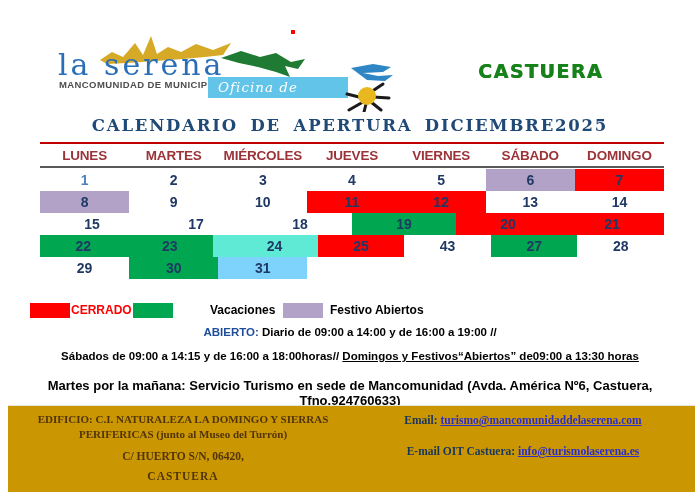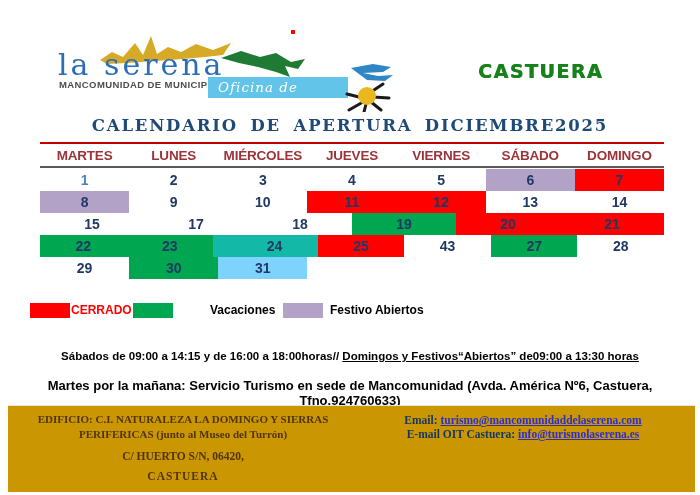--- a/index.html
+++ b/index.html
@@ -57,21 +57,21 @@
   
   #footer{position:absolute;left:8px;top:405px;width:687px;height:90px;background:#CA9703;
           border-top:1px solid #e8e4da;}
   #footer-left{position:absolute;left:25px;top:6px;width:300px;text-align:center;
                font-family:"Liberation Serif",serif;font-weight:bold;color:#513409;}
   .addr1{font-size:11px;line-height:15px;}
   .addr2{font-size:11.5px;margin-top:8px;}
   .addr3{font-size:11.5px;margin-top:8px;letter-spacing:1px;}
   #footer-right{position:absolute;left:350px;top:8px;width:330px;text-align:center;
                 font-family:"Liberation Serif",serif;font-weight:bold;}
-  .mail-line{font-size:11.5px;margin-bottom:2px;color:#17365D;}
+  .mail-line{font-size:11.5px;margin-bottom:19px;color:#17365D;}
   .mail-link{color:#2E2EC8;text-decoration:underline;cursor:pointer;}
   .phone-line{font-size:12.5px;color:#0a0a0a;}
   .phone-number{font-size:17px;text-decoration:underline;letter-spacing:.5px;}
 </style>
 </head>
 <body>
 
 <div id="page">
 
   <svg id="logo-art" viewBox="0 0 300 60">
@@ -95,22 +95,22 @@
   </svg>
   <div id="red-dot"></div>
 
   <div id="town">CASTUERA</div>
 
   <div id="title">CALENDARIO DE APERTURA DICIEMBRE2025</div>
   <div id="title-rule"></div>
 
   <div id="calendar">
     <div class="cal-row" id="cal-head">
+        <div class="cal-head-cell">LUNES</div>
         <div class="cal-head-cell">MARTES</div>
-        <div class="cal-head-cell">LUNES</div>
         <div class="cal-head-cell">MIÉRCOLES</div>
         <div class="cal-head-cell">JUEVES</div>
         <div class="cal-head-cell">VIERNES</div>
         <div class="cal-head-cell">SÁBADO</div>
         <div class="cal-head-cell">DOMINGO</div>
       </div>
     <div id="head-rule"></div>
     <div id="cal-body">
         <div class="cal-row">
           <div class="cal-cell" style="color: rgb(79, 129, 189);">1</div>
@@ -134,21 +134,21 @@
           <div class="cal-cell">15</div>
           <div class="cal-cell">17</div>
           <div class="cal-cell">18</div>
           <div class="cal-cell" style="background: rgb(0, 166, 80);">19</div>
           <div class="cal-cell" style="background: rgb(254, 0, 0);">20</div>
           <div class="cal-cell" style="background: rgb(254, 0, 0);">21</div>
         </div>
         <div class="cal-row">
           <div class="cal-cell" style="background: rgb(0, 166, 80);">22</div>
           <div class="cal-cell" style="background: rgb(0, 166, 80);">23</div>
-          <div class="cal-cell" style="background: #14b8a6; padding-left: 18px;">24</div>
+          <div class="cal-cell" style="background: #5eead4; padding-left: 18px;">24</div>
           <div class="cal-cell" style="background: rgb(254, 0, 0);">25</div>
           <div class="cal-cell">43</div>
           <div class="cal-cell" style="background: rgb(0, 166, 80);">27</div>
           <div class="cal-cell">28</div>
         </div>
         <div class="cal-row">
           <div class="cal-cell">29</div>
           <div class="cal-cell" style="background: rgb(0, 166, 80);">30</div>
           <div class="cal-cell" style="background: #7dd3fc;">31</div>
           <div class="cal-cell"></div>
@@ -167,20 +167,23 @@
       <div class="legend-item" id="legend-1">
         <span class="legend-swatch" style="background: rgb(0, 166, 80);"></span>
         <span class="legend-label">Vacaciones</span>
       </div>
       <div class="legend-item" id="legend-2">
         <span class="legend-swatch" style="background: rgb(179, 162, 199);"></span>
         <span class="legend-label">Festivo Abiertos</span>
       </div>
     </div>
 
+  <div class="hours-line" id="line-abierto">
+    <span class="blue">ABIERTO:</span><span> Diario de 09:00 a 14:00 y de 16:00 a 19:00 //</span>
+  </div>
   <div class="hours-line" id="line-sabados">
     <span>Sábados de 09:00 a 14:15 y de 16:00 a 18:00horas// </span><span class="und">Domingos y Festivos“Abiertos” de09:00 a 13:30 horas</span>
   </div>
   <div class="hours-line" id="line-martes">Martes por la mañana: Servicio Turismo en sede de Mancomunidad (Avda. América Nº6, Castuera, Tfno.924760633)</div>
 
   <div id="footer">
     <div id="footer-left">
       <div class="addr1">EDIFICIO:  C.I. NATURALEZA LA DOMINGO Y SIERRAS</div>
       <div class="addr1">PERIFERICAS (junto al Museo del Turrón)</div>
       <div class="addr2">C/ HUERTO S/N, 06420,</div>

